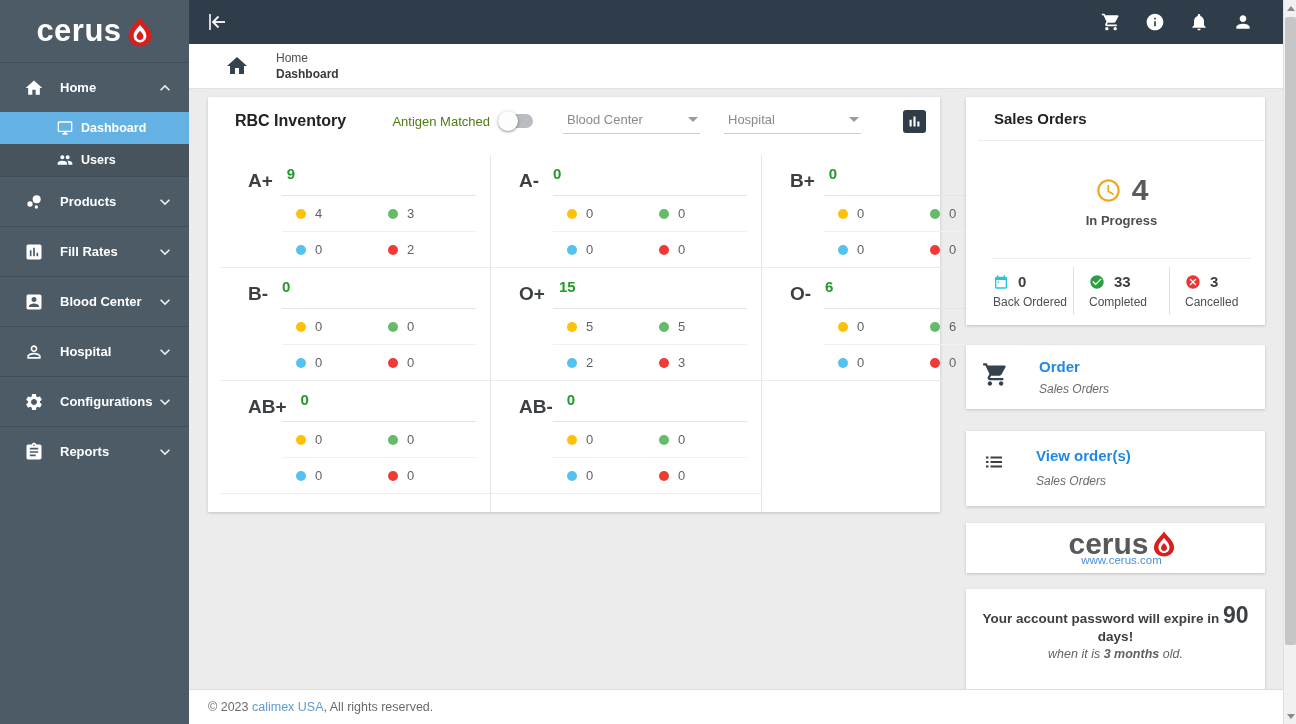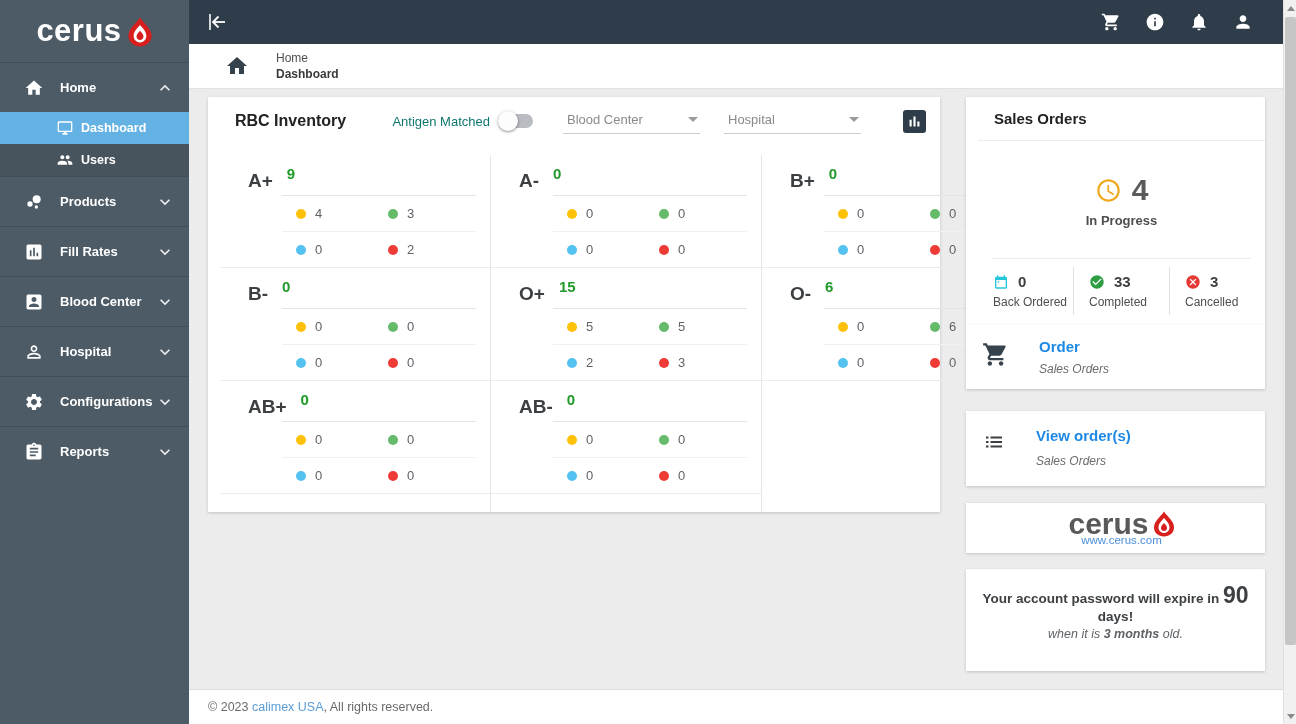--- a/index.html
+++ b/index.html
@@ -35,21 +35,21 @@
 
   
   .main { position:absolute; left:189px; top:89px; width:1094px; height:600px; background:#edecec; }
   .card { background:#fff; box-shadow:0 1px 3px rgba(0,0,0,.18);padding-left:12px; }
 
   
   .rbc-card { position:absolute; left:19px; top:8px; width:732px; height:415px; }
   .rbc-hdr { display:flex; align-items:center; height:48px; padding:0 14px 0 15px; }
   .rbc-title { font-size:16px; font-weight:bold; color:#222; }
   .toggle-group { margin-left:auto; display:flex; align-items:center; }
-  .toggle-label { font-size:13px; color:#0f766e; }
+  .toggle-label { font-size:13px; color:#4d7c0f; }
   .switch { width:33px; height:14px; background:#b9bcc0; border-radius:7px; position:relative; margin-left:10px; margin-right:6px; cursor:pointer; }
   .knob { position:absolute; left:-2px; top:-3px; width:20px; height:20px; background:#fdfdfd; border-radius:50%; box-shadow:0 1px 3px rgba(0,0,0,.45); }
   .fake-select { width:137px; margin-left:24px; border-bottom:1px solid #ccc; padding:4px 2px 6px 4px; display:flex; align-items:center; font-size:13px; color:#8a8a8a; cursor:pointer; }
   .fs-arrow { margin-left:auto; width:0; height:0; border-left:5px solid transparent; border-right:5px solid transparent; border-top:5px solid #9a9a9a; }
   .chart-btn { margin-left:42px; width:23px; height:23px; background:#2e3d49; border-radius:3px; display:flex; align-items:center; justify-content:center; cursor:pointer; }
   .chart-btn .icon { width:17px; height:17px; color:#fff; }
 
   .blood-grid { display:flex; padding-top:10px; height:367px; }
   .blood-col { flex:1; }
   .blood-col + .blood-col { border-left:1px solid #e6e6e6; }
@@ -75,21 +75,21 @@
   .so-cap { font-size:13px; color:#4e4e4e; font-weight:bold; margin-top:6px; }
   .so-div { border-top:1px solid #ececec; margin:30px 14px 0; }
   .so-stats { display:flex; margin-top:8px; }
   .so-stat { flex:1; padding:6px 4px 6px 15px; }
   .so-stat + .so-stat { border-left:1px solid #e2e2e2; }
   .stat-top { display:flex; align-items:center; gap:9px; }
   .stat-ic { width:16px; height:16px; }
   .stat-val { font-size:15px; font-weight:bold; color:#3f3f3f; }
   .stat-lbl { font-size:12px; color:#4e4e4e; margin-top:5px; }
 
-  .shortcut { display:flex; align-items:flex-start; padding:13px 16px; cursor:pointer; }
+  .shortcut { display:flex; align-items:flex-start; padding:13px 16px; margin-top:20px; cursor:pointer; }
   .shortcut .sc-icon { width:27px; height:27px; color:#36424c; margin-top:3px; }
   .sc-body { margin-left:30px; }
   .sc-title { font-size:15px; color:#1e88e5; font-weight:bold; }
   .sc-sub { font-size:12px; color:#6a6a6a; font-style:italic; margin-top:7px; }
   .shortcut.view { margin-top:22px; padding:16px 16px 18px; }
   .shortcut.view .sc-icon { width:24px; height:24px; color:#3c4043; }
   .shortcut.view .sc-sub { margin-top:10px; }
 
   .logo-card { margin-top:17px; height:50px; display:flex; flex-direction:column; align-items:center; justify-content:center; }
   .lc-row { display:flex; align-items:center; gap:4px; }

